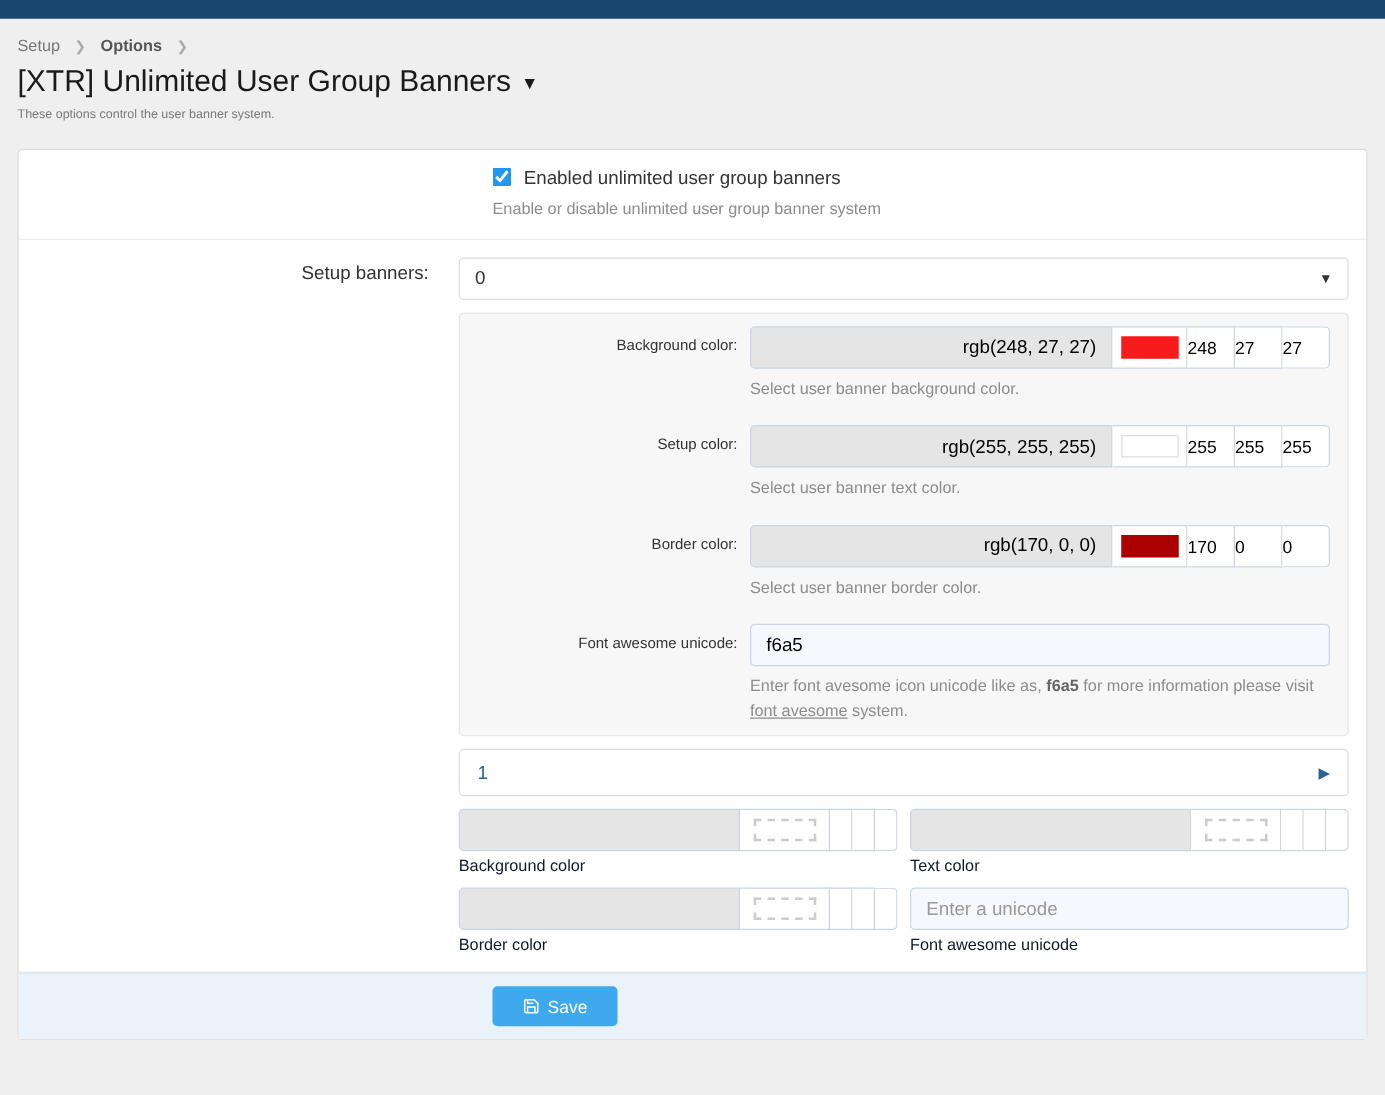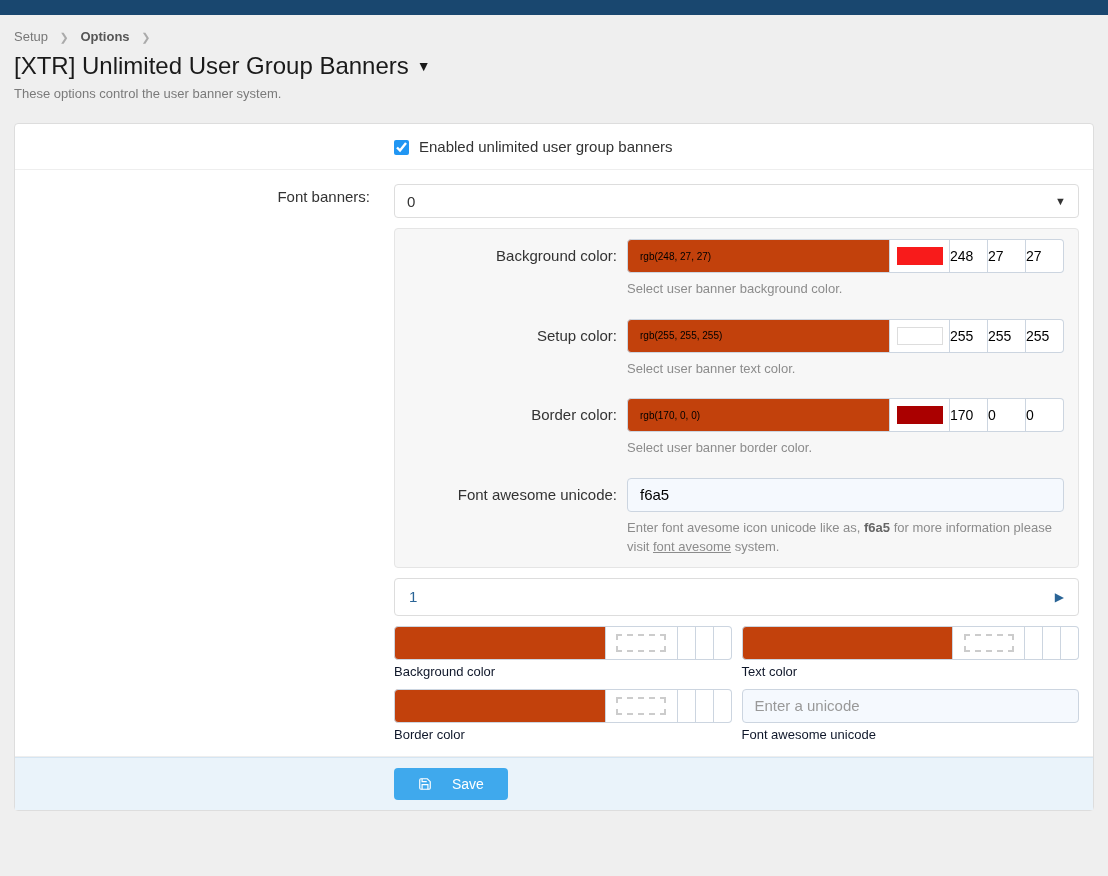--- a/index.html
+++ b/index.html
@@ -5,54 +5,54 @@
 * { box-sizing: border-box; margin: 0; padding: 0; }
 body { font-family: 'Segoe UI', Arial, sans-serif; background: #efefef; font-size: 14px; color: #333; }
 .topbar { height: 15px; background: #19476f; }
 .header { padding: 14px 14px 8px; }
 .breadcrumb { font-size: 13px; color: #777; margin-bottom: 8px; }
 .breadcrumb a { color: #777; text-decoration: none; }
 .breadcrumb b { color: #555; font-weight: 600; }
 .breadcrumb .sep { margin: 0 8px; color: #aaa; font-size: 11px; }
 h1 { font-size: 24px; font-weight: 400; color: #1a1a1a; display: inline-flex; align-items: center; gap: 8px; }
 h1 .caret { font-size: 14px; }
-.subtitle { font-size: 13px; color: #7a7a7a; margin-top: 6px; }
+.subtitle { font-size: 10px; color: #7a7a7a; margin-top: 6px; }
 .panel { background: #fff; margin: 14px; border: 1px solid #ddd; border-radius: 4px; }
 .row { display: flex; align-items: flex-start; border-bottom: 1px solid #eee; }
 .row:last-child { border-bottom: none; }
 .lbl { width: 365px; text-align: right; padding: 18px 10px; font-size: 15px; color: #333; }
 .ctl { flex: 1; padding: 14px 14px; }
-.chk-row { display: flex; align-items: flex-end; gap: 10px; font-size: 15px; }
+.chk-row { display: flex; align-items: flex-start; gap: 10px; font-size: 15px; }
 .chk { width: 15px; height: 15px; accent-color: #2196f3; }
 .hint { font-size: 13px; color: #8c8c8c; margin-top: 6px; line-height: 1.5; }
 .hint b { color: #666; }
 .hint u { cursor: pointer; }
 .select { width: 100%; height: 34px; border: 1px solid #ddd; border-radius: 4px; padding: 0 12px; display: flex; align-items: center; justify-content: space-between; background: #fff; font-size: 15px; cursor: pointer; }
 .nested { background: #f7f7f7; border: 1px solid #e5e5e5; border-radius: 4px; margin-top: 10px; }
 .nrow { display: flex; align-items: flex-start; padding: 10px 14px; }
-.nlbl { width: 218px; text-align: right; padding: 8px 10px 0 0; font-size: 15px; }
+.nlbl { width: 218px; text-align: right; padding: 8px 10px 0 0; font-size: 12px; }
 .nctl { flex: 1; }
 .colorgroup { display: flex; gap: 0; }
-.colorinput { flex: 1; height: 34px; border: 1px solid #ccd5e0; border-radius: 4px 0 0 4px; padding: 0 12px; font-size: 10px; background: #c2410c; }
+.colorinput { flex: 1; height: 34px; border: 1px solid #ccd5e0; border-radius: 4px 0 0 4px; padding: 0 12px; font-size: 15px; background: #e5e5e5; text-align: right; }
 .swatch { width: 60px; height: 34px; border: 1px solid #ccd5e0; border-left: none; display: flex; align-items: center; justify-content: center; background: #fff; }
 .swatch-inner { width: 46px; height: 18px; }
 .numbox { width: 38px; height: 34px; border: 1px solid #ccd5e0; border-left: none; text-align: left; font-size: 14px; background: #fff; }
 .numbox:last-child { border-radius: 0 4px 4px 0; }
 .textinput { width: 100%; height: 34px; border: 1px solid #ccd5e0; border-radius: 4px; padding: 0 12px; font-size: 15px; background: #f5f9fe; }
 .accordion { height: 38px; border: 1px solid #ddd; border-radius: 4px; display: flex; align-items: center; justify-content: space-between; padding: 0 14px; margin-top: 10px; font-size: 15px; cursor: pointer; color: #2a6496; }
 .compact-grid { display: grid; grid-template-columns: 1fr 1fr; gap: 10px; margin-top: 10px; }
 .compact-item .colorinput { border-radius: 4px 0 0 4px; }
 .compact-item .swatch { width: 72px; }
 .compact-item .swatch-inner { width: 50px; height: 18px; border: 2px dashed #ccc; background: transparent; }
 .compact-item .numbox { width: 18px; }
 .compact-item .label-below { font-size: 13px; color: #0f172a; margin-top: 4px; }
 .compact-item .textinput::placeholder { color: #999; }
 .footer-bar { background: #eaf3fa; padding: 10px 14px; border-top: 1px solid #d5e5f2; display: flex; }
 .footer-inner { margin-left: 365px; }
-.btn-save { background: #3fa9ed; color: #fff; border: none; border-radius: 4px; padding: 8px 24px; font-size: 14px; cursor: pointer; display: inline-flex; align-items: center; gap: 20px; }
+.btn-save { background: #3fa9ed; color: #fff; border: none; border-radius: 4px; padding: 8px 24px; font-size: 14px; cursor: pointer; display: inline-flex; align-items: center; gap: 6px; }
 .save-icon { width: 14px; height: 14px; }
 </style>
 </head>
 <body>
 
 <div class="topbar"></div>
 
 <div class="header">
   <div class="breadcrumb">
     <a href="#">Setup</a>
@@ -69,25 +69,26 @@
 
 <div class="panel">
 
   <div class="row">
     <div class="lbl"></div>
     <div class="ctl">
       <label class="chk-row">
         <input type="checkbox" class="chk" checked="" style="">
         <span>Enabled unlimited user group banners</span>
       </label>
+      <div class="hint">Enable or disable unlimited user group banner system</div>
     </div>
   </div>
 
   <div class="row">
-    <div class="lbl">Font banners:</div>
+    <div class="lbl">Setup banners:</div>
     <div class="ctl">
       <div class="select">
         <span>0</span>
         <span style="font-size:11px">▼</span>
       </div>
 
       <div class="nested">
         <div class="nrow">
           <div class="nlbl">Background color:</div>
           <div class="nctl">

